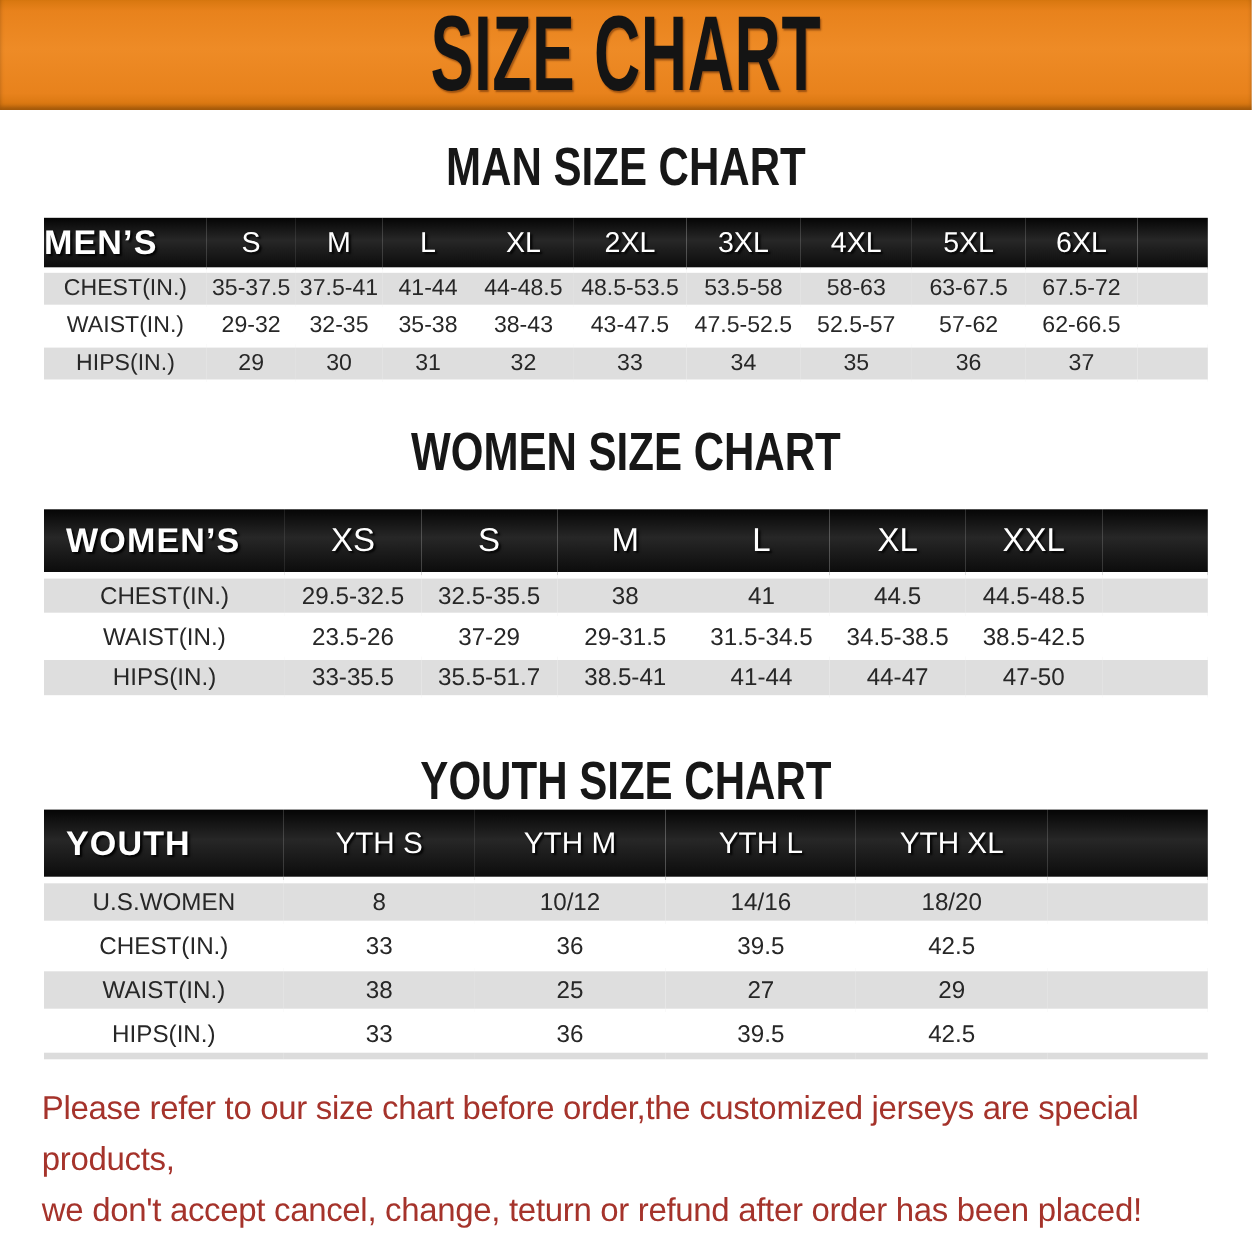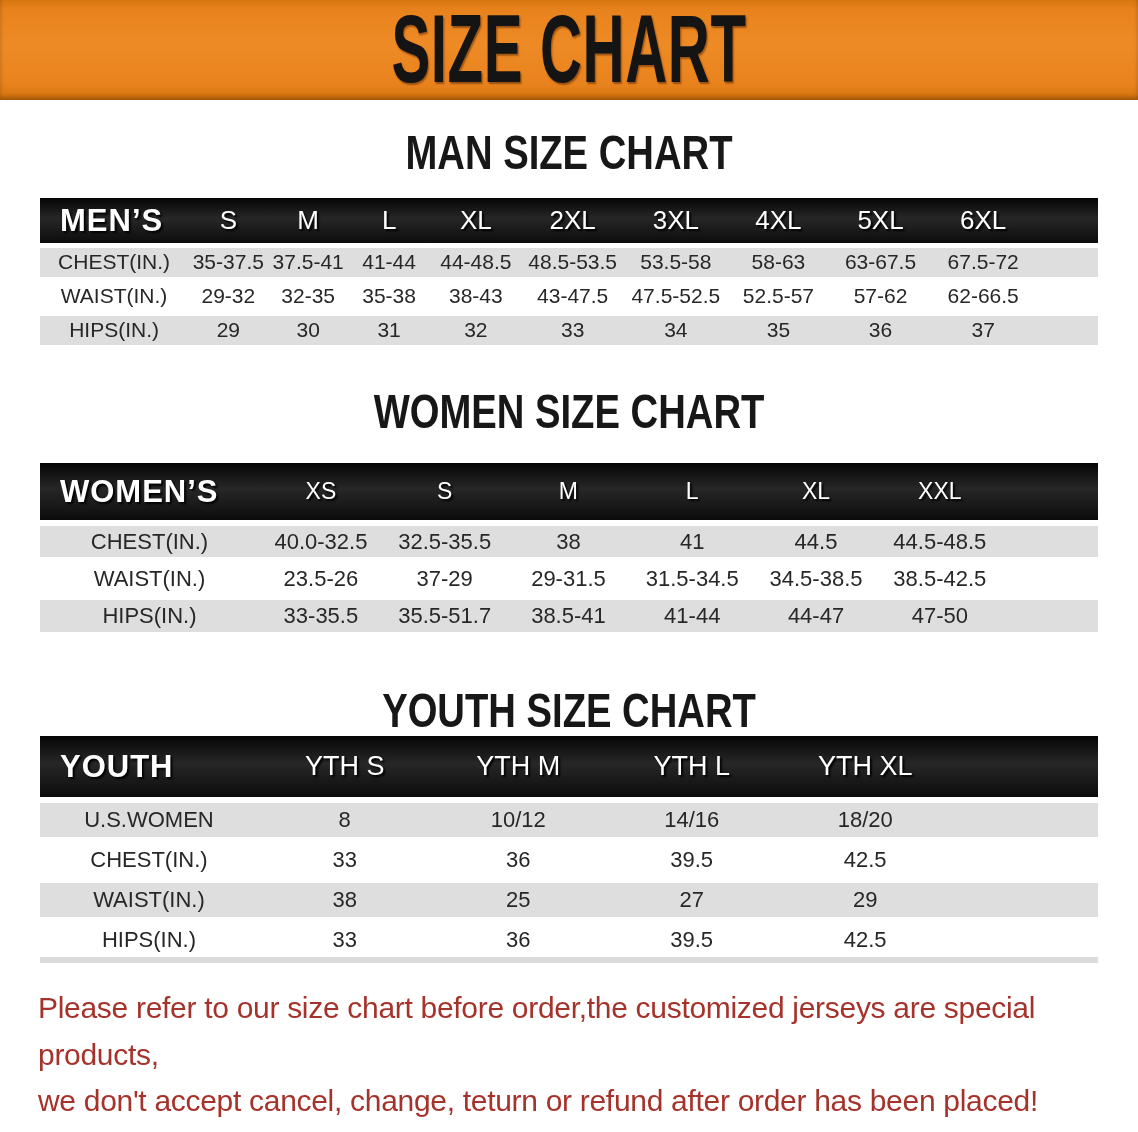--- a/index.html
+++ b/index.html
@@ -70,27 +70,27 @@
   tbody th, tbody td {
     font-weight: 400;
     color: #272727;
     text-align: center;
     white-space: nowrap;
     letter-spacing: 0px;
   }
 
   
   .tw-men thead th { height: 47px; font-size: 26px; }
-  .tw-men thead th.corner { font-size: 31px; padding-left: 20px; }
+  .tw-men thead th.corner { font-size: 31px; }
   .tw-men tbody th, .tw-men tbody td { height: 34px; font-size: 21px; border-top: 5px solid #fff; }
   .tw-men tbody tr:last-child th, .tw-men tbody tr:last-child td { border-bottom: 5px solid #fff; }
   .tw-men table { border-bottom: 4px solid #e4e4e4; }
 
   
-  .tw-women thead th { height: 60px; font-size: 23px; }
+  .tw-women thead th { height: 60px; font-size: 30px; }
   .tw-women thead th.corner { font-size: 31px; padding-left: 20px; }
   .tw-women tbody th, .tw-women tbody td { height: 37px; font-size: 22px; border-top: 6px solid #fff; }
   .tw-women tbody tr:last-child th, .tw-women tbody tr:last-child td { border-bottom: 5px solid #fff; }
   .tw-women table { border-bottom: 4px solid #0c4a6e; }
 
   
   .tw-youth thead th { height: 64px; font-size: 27px; }
   .tw-youth thead th.corner { font-size: 31px; padding-left: 20px; }
   .tw-youth tbody th, .tw-youth tbody td { height: 40px; font-size: 22px; border-top: 6px solid #fff; }
   .tw-youth table { border-bottom: 6px solid #dcdcdc; }
@@ -210,21 +210,21 @@
             <th>M</th>
             <th>L</th>
             <th>XL</th>
             <th>XXL</th>
             <th></th>
           </tr>
         </thead>
         <tbody>
           <tr>
             <th>CHEST(IN.)</th>
-            <td>40.0-32.5</td>
+            <td>29.5-32.5</td>
             <td>32.5-35.5</td>
             <td>38</td>
             <td>41</td>
             <td>44.5</td>
             <td>44.5-48.5</td>
             <td></td>
           </tr>
           <tr>
             <th>WAIST(IN.)</th>
             <td>23.5-26</td>

